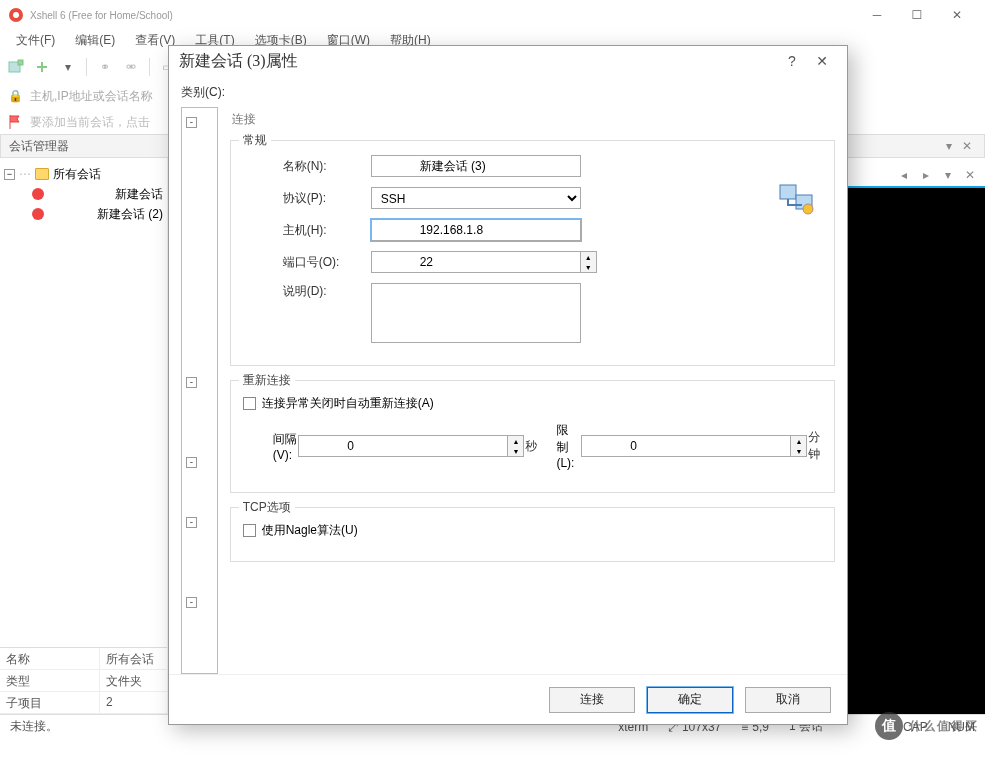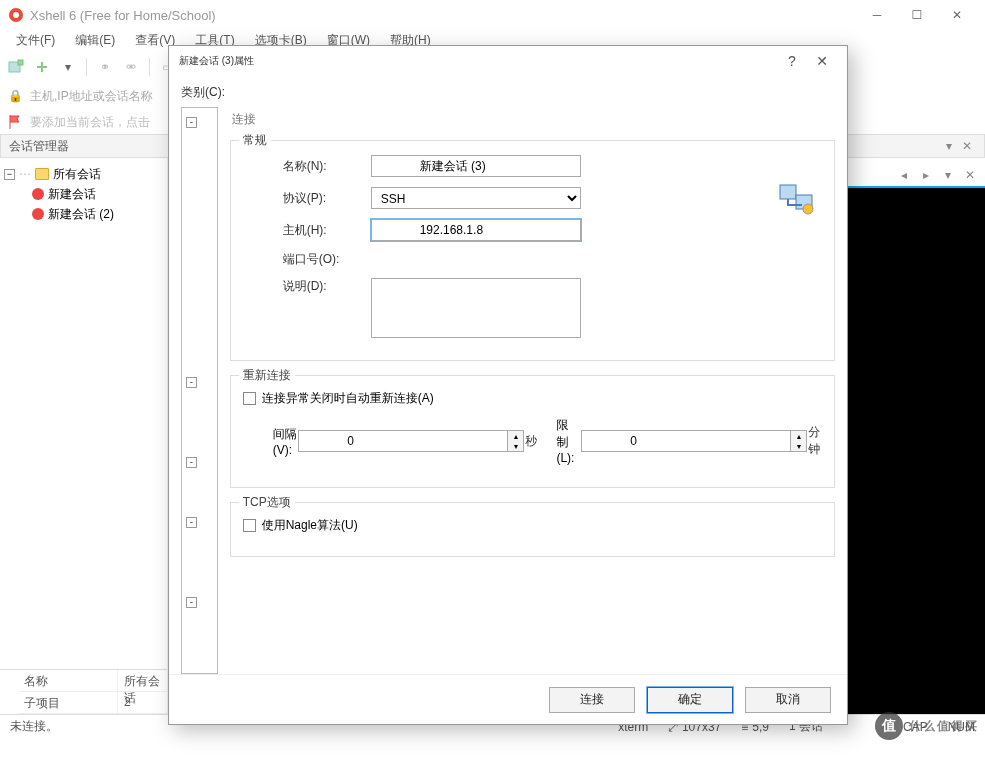--- a/index.html
+++ b/index.html
@@ -1,20 +1,20 @@
 <!DOCTYPE html>
 <html><head>
 <meta charset="utf-8">
 <style>
 * { box-sizing: border-box; margin: 0; padding: 0; font-family: "Microsoft YaHei", "Segoe UI", sans-serif; font-size: 12px; }
 body { background: #fff; width: 985px; height: 762px; overflow: hidden; position: relative; }
 
 .titlebar { height: 30px; display: flex; align-items: center; padding: 0 8px; color: #999; }
 .titlebar .app-icon { width: 16px; height: 16px; margin-right: 6px; }
-.titlebar .title-text { flex: 1; font-size: 13px; }
+.titlebar .title-text { flex: 1; font-size: 10px; }
 .window-controls { display: flex; }
 .window-controls > div { width: 40px; height: 30px; display: flex; align-items: center; justify-content: center; color: #666; }
 
 .menubar { height: 22px; display: flex; padding: 0 6px; color: #555; }
 .menubar > div { padding: 2px 10px; }
 
 .toolbar { height: 30px; display: flex; align-items: center; padding: 0 6px; gap: 6px; }
 .tb-icon { width: 20px; height: 20px; display: flex; align-items: center; justify-content: center; opacity: .6; }
 .tb-sep { width: 1px; height: 18px; background: #ddd; margin: 0 2px; }
 
@@ -24,44 +24,44 @@
 .flag-icon { width: 16px; height: 16px; margin-right: 6px; }
 
 .panel-header { height: 24px; background: #f4f4f4; border: 1px solid #ddd; display: flex; align-items: center; padding: 0 8px; color: #555; }
 .panel-header .spacer { flex: 1; }
 .panel-header .hdr-btn { width: 18px; text-align: center; color: #888; }
 
 .main-row { display: flex; height: 556px; }
 .left-col { width: 168px; display: flex; flex-direction: column; border-right: 1px solid #eee; }
 .session-tree { flex: 1; padding: 6px 4px; }
 .session-tree .node { display: flex; align-items: center; height: 20px; gap: 4px; }
-.session-tree .indent1 { padding-left: 28px; }
+.session-tree .indent1 { padding-left: 28px; justify-content: space-between; }
 .folder-icon { width: 14px; height: 12px; background: #ffd76a; border: 1px solid #d6a82f; border-radius: 1px; }
 .sess-icon { width: 12px; height: 12px; border-radius: 50%; background: #e44; position: relative; }
 
-.props-grid { border-top: 1px solid #ddd; padding-left: 18px; }
+.props-grid { border-top: 1px solid #ddd; }
 .props-grid .row { display: flex; height: 22px; border-bottom: 1px solid #eee; }
 .props-grid .row > div { padding: 3px 6px; }
 .props-grid .k { width: 100px; border-right: 1px solid #eee; color: #555; }
 .props-grid .v { flex: 1; color: #555; }
 
 .right-col { flex: 1; display: flex; flex-direction: column; }
 .tabbar { height: 30px; border-bottom: 2px solid #0ea5e9; display: flex; align-items: flex-end; padding: 0 4px; }
 .tabbar .extras { margin-left: auto; display: flex; gap: 0; }
 .tabbar .extras > div { width: 22px; height: 22px; display: flex; align-items: center; justify-content: center; color: #888; }
 .terminal { flex: 1; background: #000; }
 
 .statusbar { height: 24px; border-top: 1px solid #ddd; display: flex; align-items: center; padding: 0 10px; color: #555; gap: 20px; }
 .statusbar .seg { display: flex; align-items: center; gap: 4px; }
 .statusbar .grow { flex: 1; }
 
 
 .dialog { position: absolute; left: 168px; top: 45px; width: 680px; height: 680px; background: #fff; border: 1px solid #999; box-shadow: 6px 6px 20px rgba(0,0,0,.25); display: flex; flex-direction: column; }
 .dialog-title { height: 30px; display: flex; align-items: center; padding: 0 10px; color: #333; }
-.dialog-title .title-text { flex: 1; font-size: 10px; }
+.dialog-title .title-text { flex: 1; font-size: 16px; font-family: Liberation Serif, serif; }
 .dialog-title .dlg-btn { width: 30px; height: 30px; display: flex; align-items: center; justify-content: center; font-size: 14px; color: #555; }
 
 .dialog-body { flex: 1; display: flex; flex-direction: column; padding: 8px 12px 0 12px; }
 .cat-label { margin-bottom: 6px; color: #333; }
 .body-split { flex: 1; display: flex; gap: 12px; min-height: 0; }
 .cat-tree { width: 168px; border: 1px solid #bbb; overflow: auto; padding: 4px 2px; }
 .cat-tree .tn { display: flex; align-items: center; height: 20px; gap: 3px; white-space: nowrap; }
 .cat-tree .exp { width: 11px; height: 11px; border: 1px solid #999; display: flex; align-items: center; justify-content: center; font-size: 10px; line-height: 1; color: #555; }
 .cat-tree .noexp { width: 11px; }
 .cat-tree .lv0 { padding-left: 2px; }
@@ -182,20 +182,24 @@
         <div class="sess-icon"></div>
         <span>新建会话 (2)</span>
       </div>
     </div>
     <div class="props-grid">
       <div class="row">
           <div class="k">名称</div>
           <div class="v">所有会话</div>
         </div>
       <div class="row">
+          <div class="k">类型</div>
+          <div class="v">文件夹</div>
+        </div>
+      <div class="row">
           <div class="k">子项目</div>
           <div class="v">2</div>
         </div>
     </div>
   </div>
   <div class="right-col">
     <div class="tabbar">
       <div class="extras">
         <div>◂</div>
         <div>▸</div>
@@ -326,20 +330,27 @@
           <div class="frow">
             <div class="flabel">协议(P):</div>
             <select><option>SSH</option></select>
           </div>
           <div class="frow">
             <div class="flabel">主机(H):</div>
             <input type="text" class="focused" value="192.168.1.8" style="">
           </div>
           <div class="frow">
             <div class="flabel">端口号(O):</div>
+            <div class="spinner">
+              <input type="text" value="22" style="">
+              <div class="spins">
+                  <div>▲</div>
+                  <div>▼</div>
+                </div>
+            </div>
           </div>
           <div class="frow" style="align-items:flex-start">
             <div class="flabel">说明(D):</div>
             <textarea style=""></textarea>
           </div>
         </div>
 
         <div class="fieldset">
           <div class="legend">重新连接</div>
           <div class="frow">

